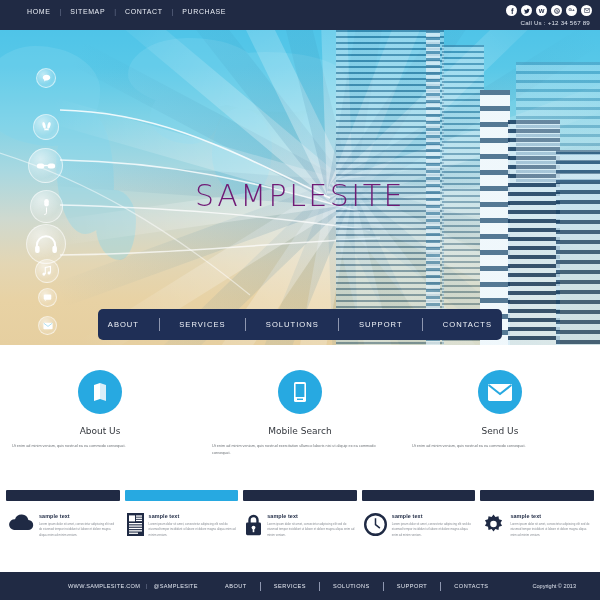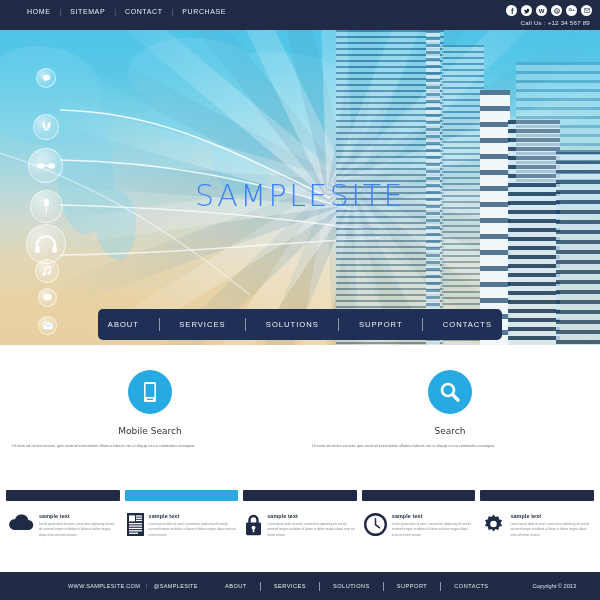--- a/index.html
+++ b/index.html
@@ -68,21 +68,21 @@
   .ray.dark { background: linear-gradient(to right, rgba(40,110,150,.18), rgba(40,110,150,0)); }
   
   .bldgs { position:absolute; right:0; top:0; width: 270px; height: 315px; overflow:hidden; }
   .bld { position:absolute; bottom:0; }
   .bld .stripes {
     width:100%; height:100%;
     background-repeat: repeat-y;
   }
   .hero-title {
     position: absolute; left: 0; right: 0; top: 148px;
-    text-align: center; color: #3b82f6;
+    text-align: center; color: #701a75;
     font-size: 30px; letter-spacing: 2.5px; font-weight: 300;
     font-family: "DejaVu Sans", sans-serif;
   }
 
   
   .bubble {
     position: absolute; border-radius: 50%;
     background: radial-gradient(circle at 35% 30%, rgba(255,255,255,.58), rgba(255,255,255,.16) 62%, rgba(255,255,255,.28) 100%);
     border: 1px solid rgba(255,255,255,.55);
     display:flex; align-items:center; justify-content:center;
@@ -336,45 +336,55 @@
     <span class="vline"></span>
     <a>SOLUTIONS</a>
     <span class="vline"></span>
     <a>SUPPORT</a>
     <span class="vline"></span>
     <a>CONTACTS</a>
   </div>
 
   <div class="features">
 
+    <div class="feat">
+      <div class="feat-circle">
+        <svg width="18" height="22" viewBox="0 0 18 22">
+            <path d="M9 2 3 4v16l6-2z" fill="#fff"></path>
+            <path d="M9 2l6 2v16l-6-2z" fill="#d9eef9"></path>
+          </svg>
+      </div>
+      <div class="feat-title">About Us</div>
+      <div class="feat-text">Ut enim ad minim veniam, quis nostrud ea ea commodo consequat.</div>
+    </div>
 
 
     <div class="feat">
       <div class="feat-circle">
         <svg width="14" height="22" viewBox="0 0 14 22">
             <rect x="1" y="1" width="12" height="20" rx="1.6" fill="#fff"></rect>
             <rect x="2.6" y="3" width="8.8" height="13" fill="#27a9e1"></rect>
             <rect x="4" y="17.6" width="6" height="1.4" fill="#27a9e1"></rect>
           </svg>
       </div>
       <div class="feat-title">Mobile Search</div>
       <div class="feat-text">Ut enim ad minim veniam, quis nostrud exercitation ullamco laboris nisi ut aliquip ex ea commodo consequat.</div>
     </div>
 
+
     <div class="feat">
       <div class="feat-circle">
-        <svg width="22" height="22" viewBox="0 0 22 22">
-            <circle cx="9" cy="9" r="6" fill="none" stroke="#fff" stroke-width="2.6"></circle>
-            <path d="M13.4 13.4 19 19" stroke="#fff" stroke-width="3.4" stroke-linecap="round"></path>
-          </svg>
-      </div>
-      <div class="feat-title">Search</div>
-      <div class="feat-text">Ut enim ad minim veniam, quis nostrud exercitation ullamco laboris nisi ut aliquip ex ea commodo consequat.</div>
-    </div>
-
+        <svg width="24" height="17" viewBox="0 0 24 17">
+            <rect x="0" y="0" width="24" height="17" rx="1.4" fill="#fff"></rect>
+            <path d="M.6 1 12 10 23.4 1" fill="none" stroke="#27a9e1" stroke-width="2"></path>
+          </svg>
+      </div>
+      <div class="feat-title">Send Us</div>
+      <div class="feat-text">Ut enim ad minim veniam, quis nostrud ea ea commodo consequat.</div>
+    </div>
 
   </div>
 
   <div class="strip">
     <div class="strip-row">
       <div class="sbox">
           <div class="sbar"></div>
         </div>
       <div class="sbox">
           <div class="sbar active"></div>

